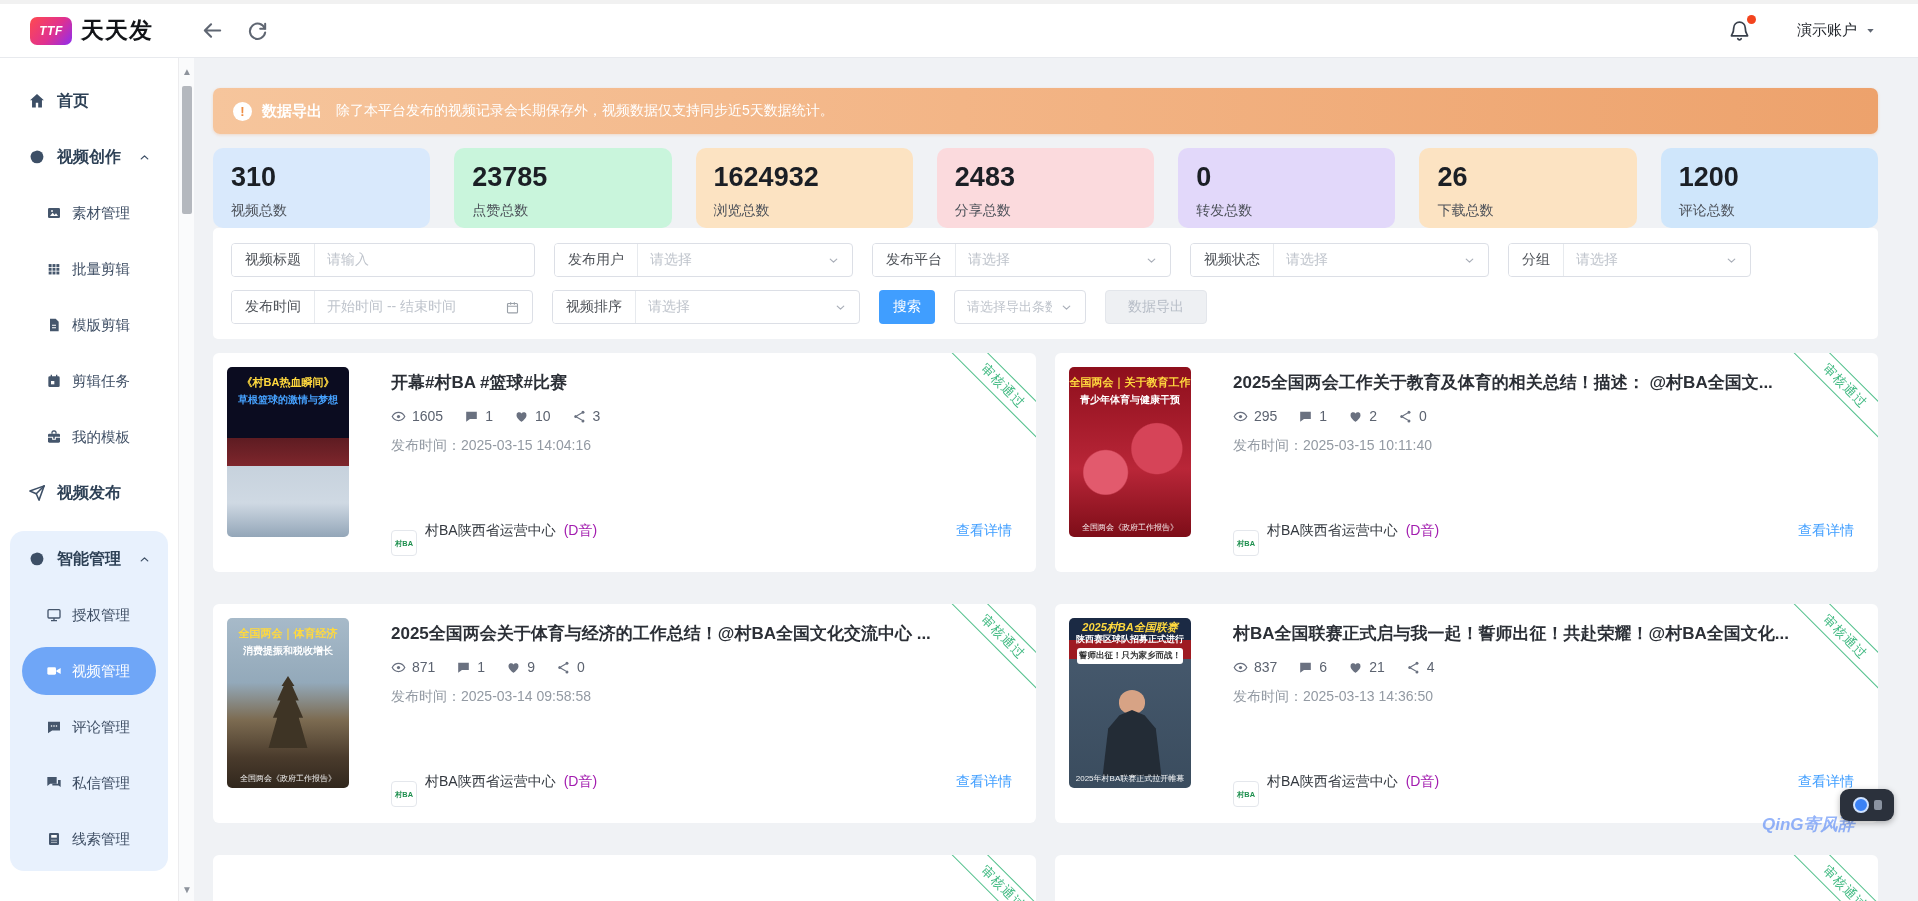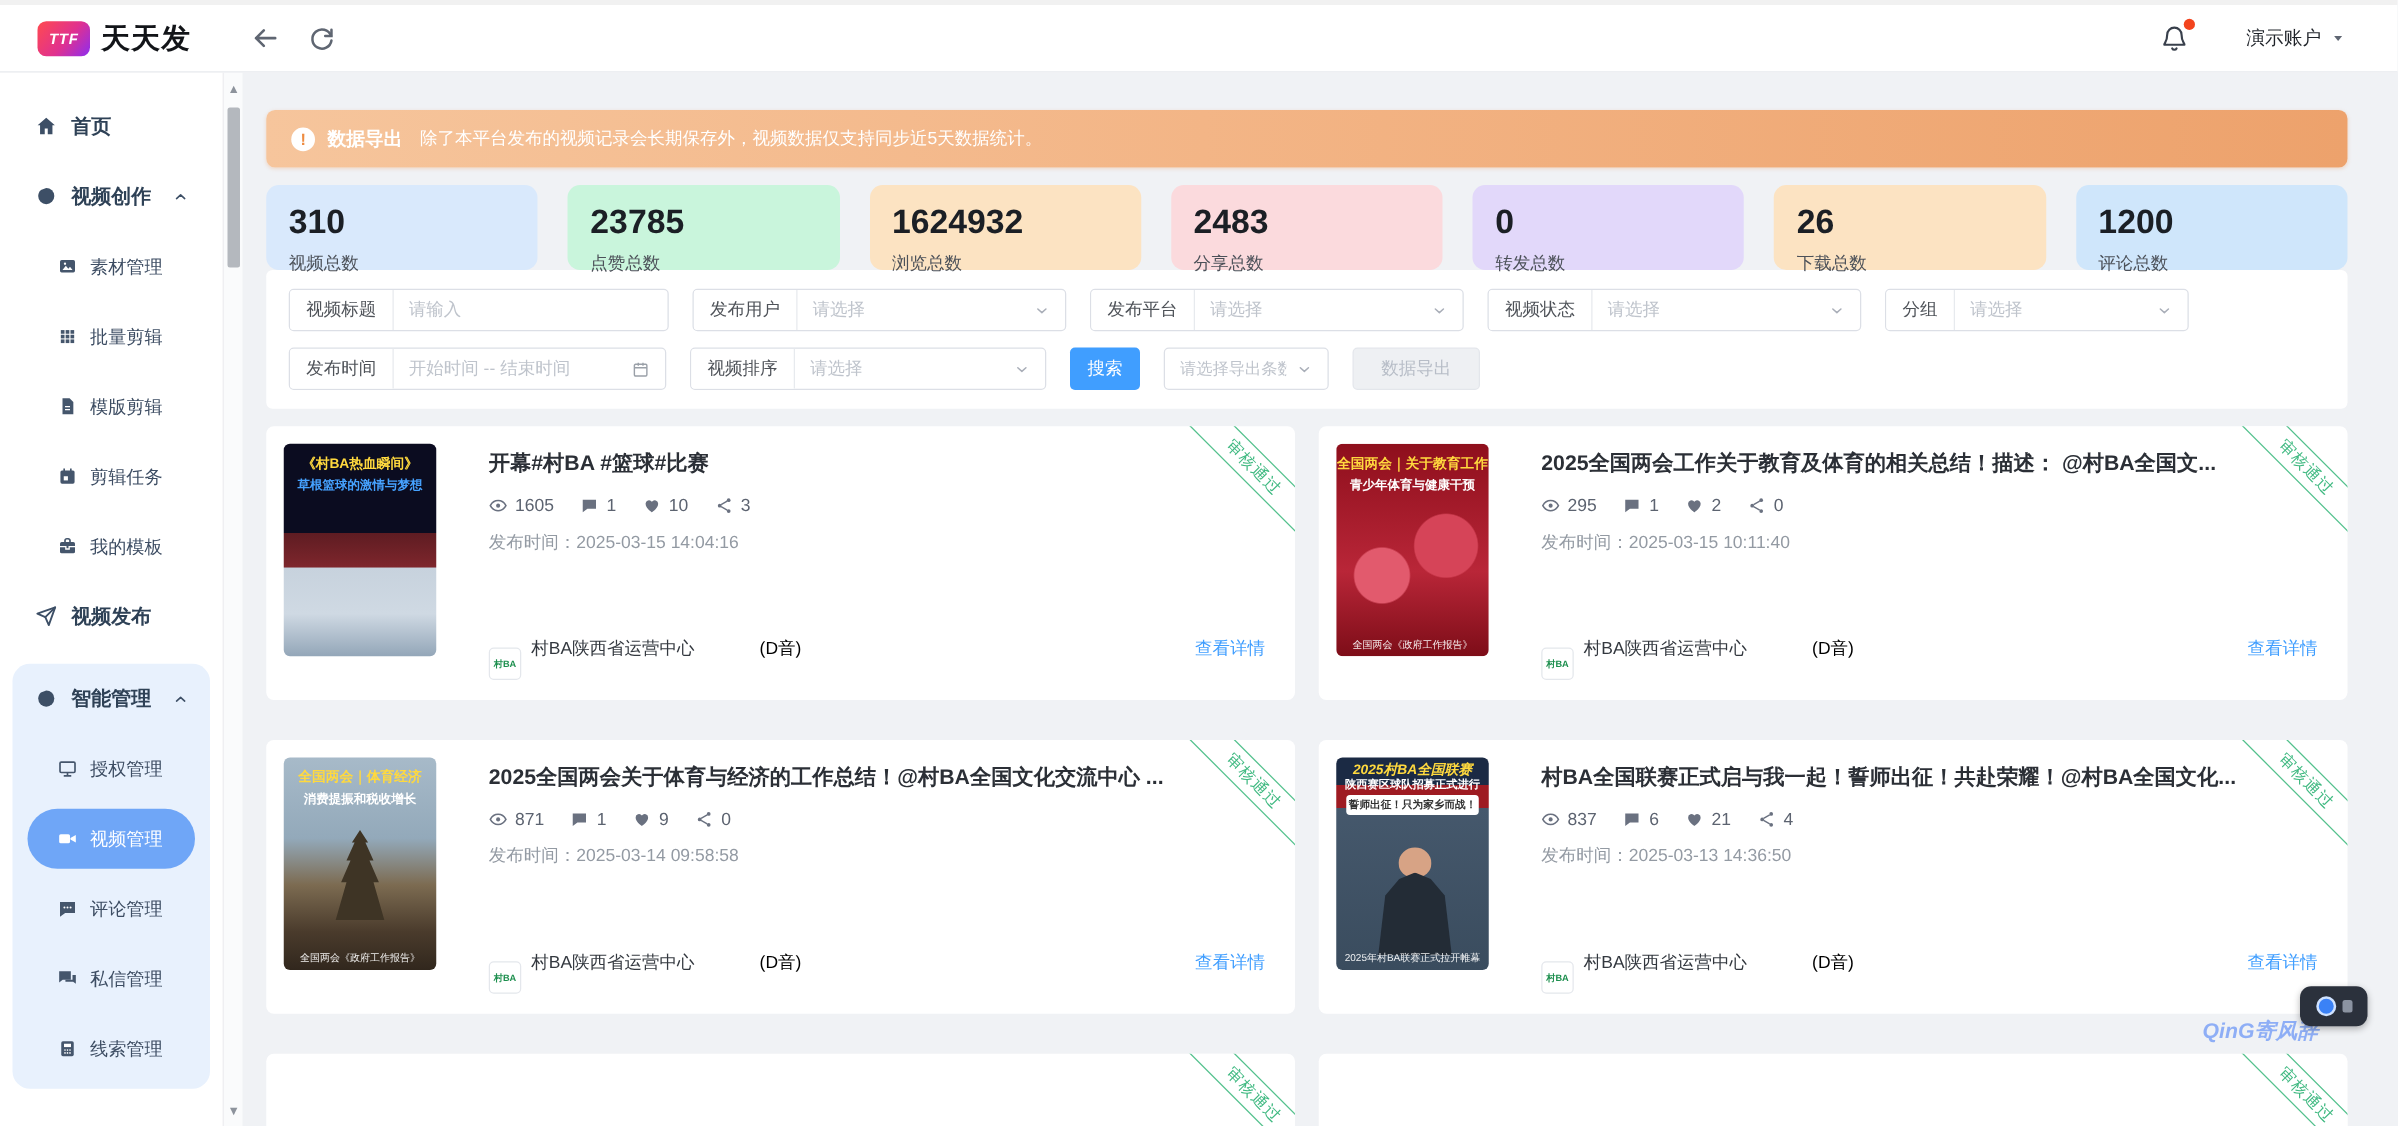--- a/index.html
+++ b/index.html
@@ -56,21 +56,21 @@
 
   .banner { margin-top:30px; height:46px; border-radius:7px; display:flex; align-items:center; gap:10px;
     padding:0 20px; color:#fff; font-size:14px;
     background:linear-gradient(90deg,#f6c59c 0%,#f3b586 45%,#eda26c 100%);
     box-shadow:0 1px 3px rgba(237,140,70,.25); }
   .banner .warn { width:19px; height:19px; border-radius:50%; background:#fff; color:#ee8c42;
     font-weight:800; font-size:13px; display:flex; align-items:center; justify-content:center; flex:none; }
   .banner b { font-size:15px; font-weight:800; margin-right:4px; }
 
   .stats { display:flex; gap:24px; margin-top:14px; }
-  .stat-card { flex:1; height:68px; border-radius:10px; padding:15px 18px; position:relative; }
+  .stat-card { flex:1; height:80px; border-radius:10px; padding:15px 18px; position:relative; }
   .stat-value { font-size:27px; font-weight:800; color:#1b1f25; line-height:1.1; }
   .stat-label { font-size:14px; color:#4c5159; margin-top:9px; }
   .stat-icon { position:absolute; right:16px; bottom:12px; font-size:31px; }
 
   
   .filter-card { background:#fff; border-radius:5px; padding:15px 18px; }
   .f-row { display:flex; gap:19px; align-items:center; }
   .f-row + .f-row { margin-top:13px; }
   .f-group { height:34px; border:1px solid #dcdfe6; border-radius:4px; background:#fff; display:flex; align-items:center; overflow:hidden; }
   .f-label { padding:0 13px; font-size:14px; color:#4e5258; white-space:nowrap; border-right:1px solid #e7eaee; height:100%; display:flex; align-items:center; background:#fff; }
@@ -119,21 +119,21 @@
   .vc-title { font-size:17px; font-weight:700; color:#2b2f36; white-space:nowrap; overflow:hidden;
     text-overflow:ellipsis; padding-right:52px; }
   .vc-stats { display:flex; align-items:center; gap:21px; margin-top:14px; color:#5c6370; font-size:14px; }
   .vc-stats .pair { display:flex; align-items:center; gap:6px; }
   .vc-stats .icn { font-size:15px; color:#6a7180; }
   .vc-time { margin-top:13px; font-size:14px; color:#939aa3; }
   .vc-foot { margin-top:auto; display:flex; align-items:center; gap:8px; }
   .avatar { width:26px; height:26px; border-radius:4px; border:1px solid #e4e7ec; background:#fff;
     display:flex; align-items:center; justify-content:center; font-size:9px; font-weight:800; color:#1d8f4e; flex:none;margin-top:25px; }
   .vc-account { font-size:14px; color:#33383f; }
-  .vc-platform { font-size:14px; color:#000000;margin-left:44px; }
+  .vc-platform { font-size:14px; color:#a21caf; }
   .vc-detail { margin-left:auto; font-size:14px; color:#409eff; cursor:pointer; text-decoration:none; }
   .video-card.stub { height:219px; }
 
   
   .watermark { position:absolute; left:1762px; top:813px; z-index:40; font-size:17px; font-weight:700;
     font-style:italic; color:rgba(62,118,246,.55); pointer-events:none; white-space:nowrap; }
   .float-widget { position:absolute; left:1840px; top:789px; width:54px; height:32px; background:#2b313c;
     border-radius:9px; z-index:41; display:flex; align-items:center; justify-content:center; gap:5px;
     box-shadow:0 2px 6px rgba(0,0,0,.3); cursor:pointer; }
   .float-widget .blue-dot { width:16px; height:16px; border-radius:50%; background:#3b82f6; border:2.5px solid #cfe2ff; }
@@ -482,21 +482,21 @@
         <span class="f-field">
           <span class="ph">开始时间  --  结束时间</span>
           <span class="icn cal">
               <svg viewBox="0 0 24 24" fill="none" stroke="currentColor" stroke-width="1.8">
                 <rect x="4" y="5.5" width="16" height="15" rx="1.5"></rect>
                 <path d="M4 10h16M9 3.5v4M15 3.5v4"></path>
               </svg>
             </span>
         </span>
       </div>
-      <div class="f-group" style="width:285px">
+      <div class="f-group" style="width:308px">
         <span class="f-label">视频排序</span>
         <span class="f-field">
           <span class="ph">请选择</span>
           <span class="icn caret">
               <svg viewBox="0 0 24 24" fill="none" stroke="currentColor" stroke-width="2.2" stroke-linecap="round" stroke-linejoin="round">
                 <path d="M6 9.5l6 5.5 6-5.5"></path>
               </svg>
             </span>
         </span>
       </div>

